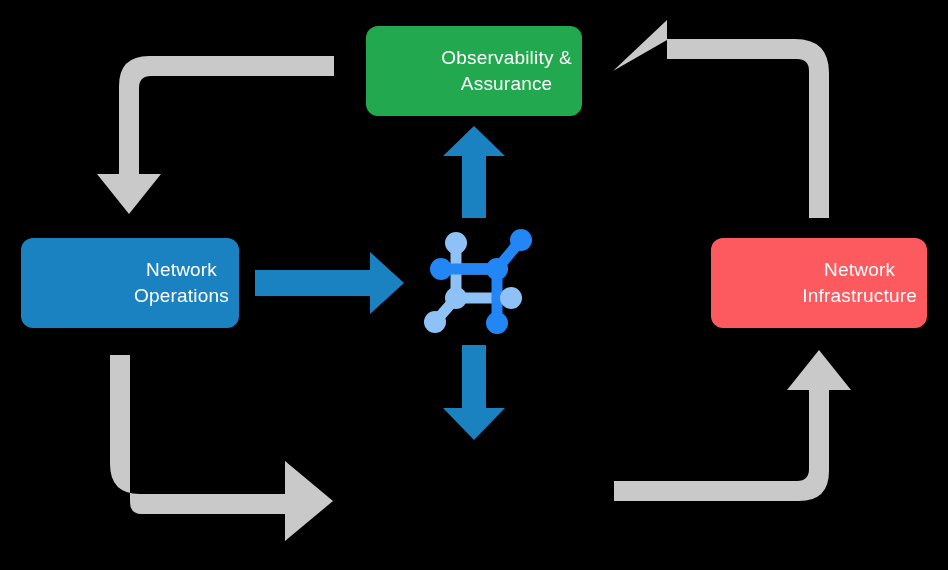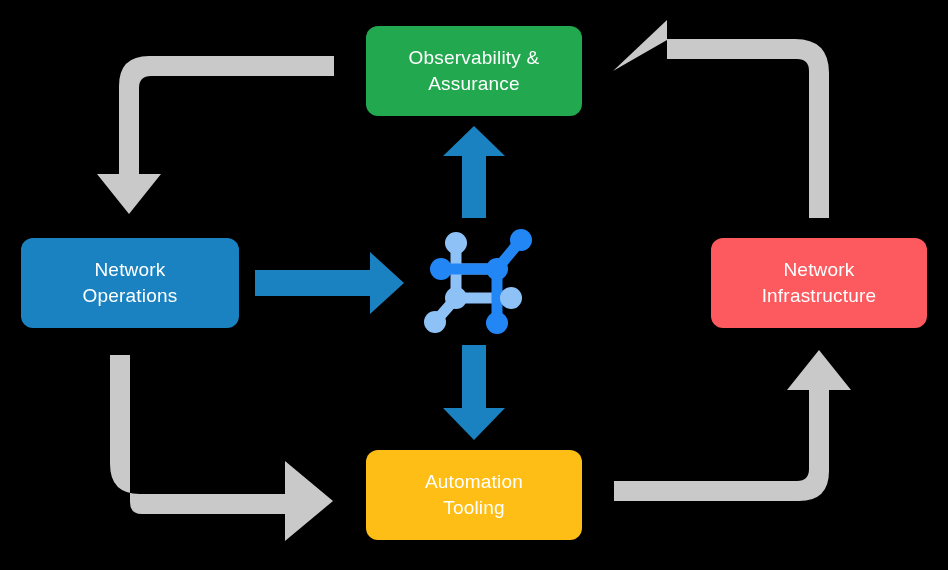--- a/index.html
+++ b/index.html
@@ -23,21 +23,21 @@
     left: 0;
     top: 0;
     width: 948px;
     height: 570px;
   }
   .node-box {
     position: absolute;
     border-radius: 12px;
     display: flex;
     align-items: center;
-    justify-content: center;
+    justify-content: flex-end;
     text-align: center;
     color: #ffffff;
     font-size: 19px;
     line-height: 1.35;
     font-weight: 400;
     letter-spacing: 0.2px;
     box-sizing: border-box;
     padding: 6px 10px;
   }
   .node-label {
@@ -177,18 +177,14 @@
   <div class="node-box" id="box-operations" style="background: rgb(27, 130, 194);">
     <span class="node-label">Network
 Operations</span>
   </div>
 
   <div class="node-box" id="box-infrastructure" style="background: rgb(252, 90, 95);">
     <span class="node-label">Network
 Infrastructure</span>
   </div>
 
-  <div class="node-box" id="box-automation" style="background: rgb(255, 190, 21);">
-    <span class="node-label">Automation
-Tooling</span>
-  </div>
 
 </div>
 
 </body></html>

